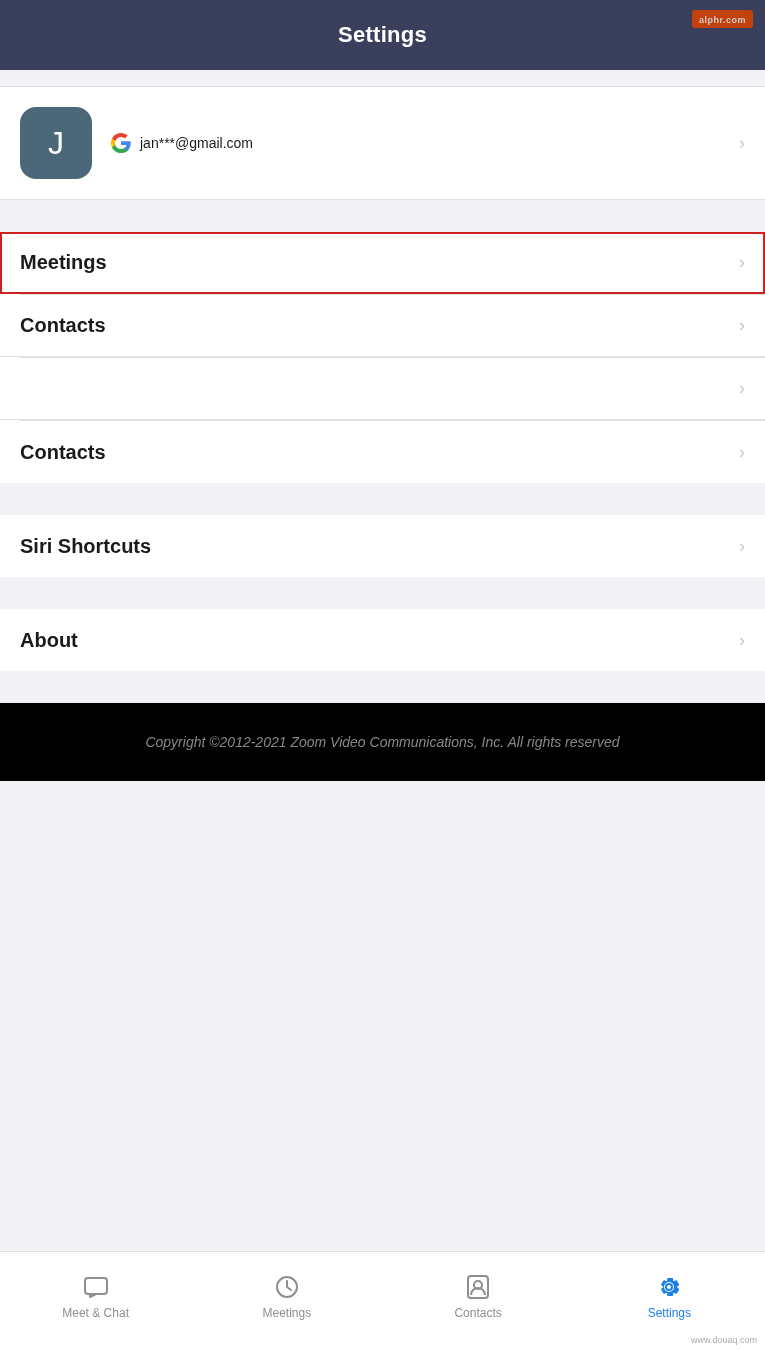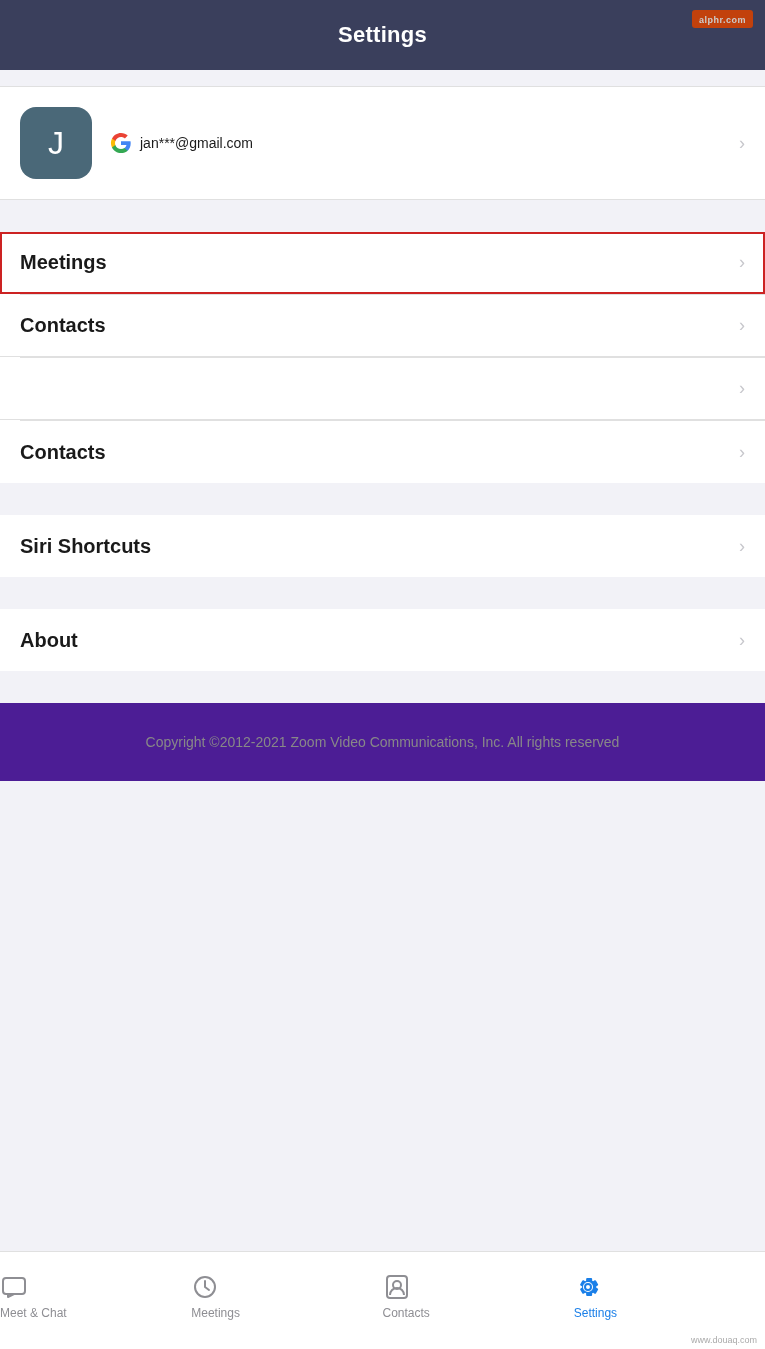--- a/index.html
+++ b/index.html
@@ -150,23 +150,24 @@
       flex: 1;
     }
 
     .menu-item.highlighted {
       outline: 2.5px solid #cc2222;
       outline-offset: -2px;
     }
 
     
     .copyright-section {
-      background: #4c1d95;
+      background: #000000;
       padding: 28px 30px;
       text-align: center;
+      font-style: italic;
     }
 
     .copyright-text {
       font-size: 14px;
       color: #888888;
       line-height: 1.6;
     }
 
     
     .bottom-nav {
@@ -175,20 +176,21 @@
       display: flex;
       align-items: stretch;
       height: 98px;
       position: relative;
     }
 
     .nav-item {
       flex: 1;
       display: flex;
       flex-direction: column;
+      align-items: center;
       justify-content: center;
       gap: 5px;
       cursor: pointer;
       padding-bottom: 8px;
     }
 
     .nav-icon {
       width: 28px;
       height: 28px;
       display: flex;

